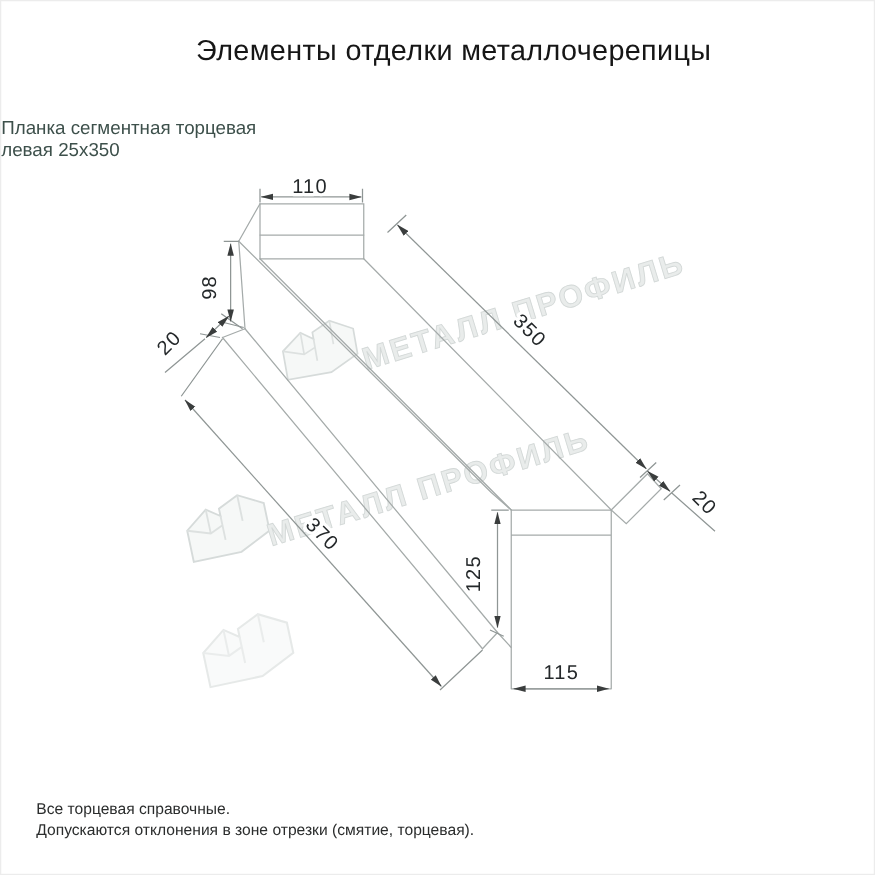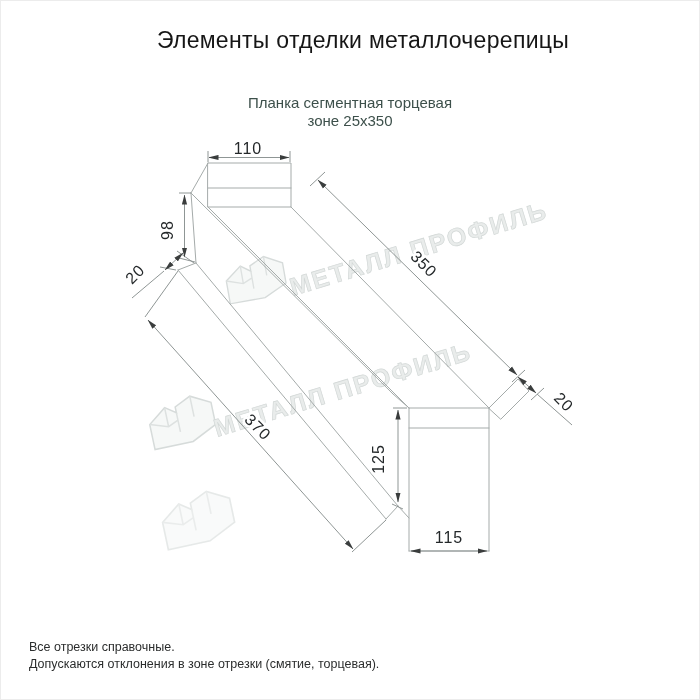--- a/index.html
+++ b/index.html
@@ -6,21 +6,21 @@
   .canvas{
     position:relative;width:700px;height:700px;background:#ffffff;
     font-family:"Liberation Sans", sans-serif;overflow:hidden;
     box-sizing:border-box;border:1px solid #ececec;
   }
   .title{
     position:absolute;top:26px;left:0;right:0;text-align:center;
     font-size:23px;color:#161616;letter-spacing:.3px;padding-left:26px;
   }
   .subtitle{
-    position:absolute;top:93px;left:0;right:0;text-align:center;
+    position:absolute;top:93px;left:0;right:0;
     font-size:15px;line-height:18px;color:#3d504b;
   }
   .notes{
     position:absolute;left:28px;bottom:26px;
     font-size:12.5px;line-height:17px;color:#2b2d2d;
   }
   svg.draw{position:absolute;left:0;top:0;}
   .geo{stroke:#a5abaa;stroke-width:1;fill:none;stroke-linecap:round;}
   .dim{stroke:#8f9695;stroke-width:1;fill:none;}
   .dlab{
@@ -37,21 +37,21 @@
 </style>
 </head>
 <body>
 
 <div class="canvas">
 
   <div class="title">Элементы отделки металлочерепицы</div>
 
   <div class="subtitle">
     <div>Планка сегментная торцевая</div>
-    <div>зоне 25х350</div>
+    <div>левая 25х350</div>
   </div>
 
   <svg class="draw" width="700" height="700" viewBox="0 0 700 700">
 
     <defs>
       <marker id="arrow" viewBox="0 0 10 6" markerWidth="10" markerHeight="6" refX="9.5" refY="3" orient="auto-start-reverse" markerUnits="userSpaceOnUse">
         <path d="M10,3 L0,0.4 L0,5.6 Z" fill="#3a3d3d"></path>
       </marker>
       <g id="mpl">
         <path class="wmlogo" d="M6,62 L6,28 L30,10 L44,20 L44,12 L66,2 L92,16 L92,46 L58,62 Z"></path>
@@ -117,17 +117,17 @@
       <text class="dlab" transform="translate(138,277) rotate(-45)">20</text>
       <text class="dlab" transform="translate(419,267) rotate(45)">350</text>
       <text class="dlab" transform="translate(253,430) rotate(45)">370</text>
       <text class="dlab" transform="translate(559,405) rotate(45)">20</text>
       <text class="dlab" transform="translate(383,458) rotate(-90)">125</text>
       <text class="dlab" transform="translate(448,542)">115</text>
     </g>
   </svg>
 
   <div class="notes">
-    <div>Все отрезки справочные.</div>
+    <div>Все торцевая справочные.</div>
     <div>Допускаются отклонения в зоне отрезки (смятие, торцевая).</div>
   </div>
 
 </div>
 
 </body></html>

